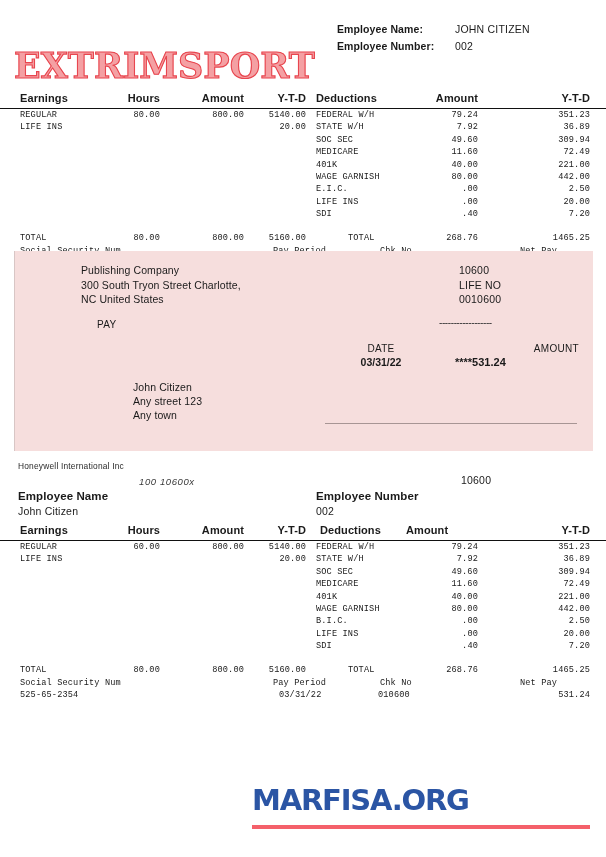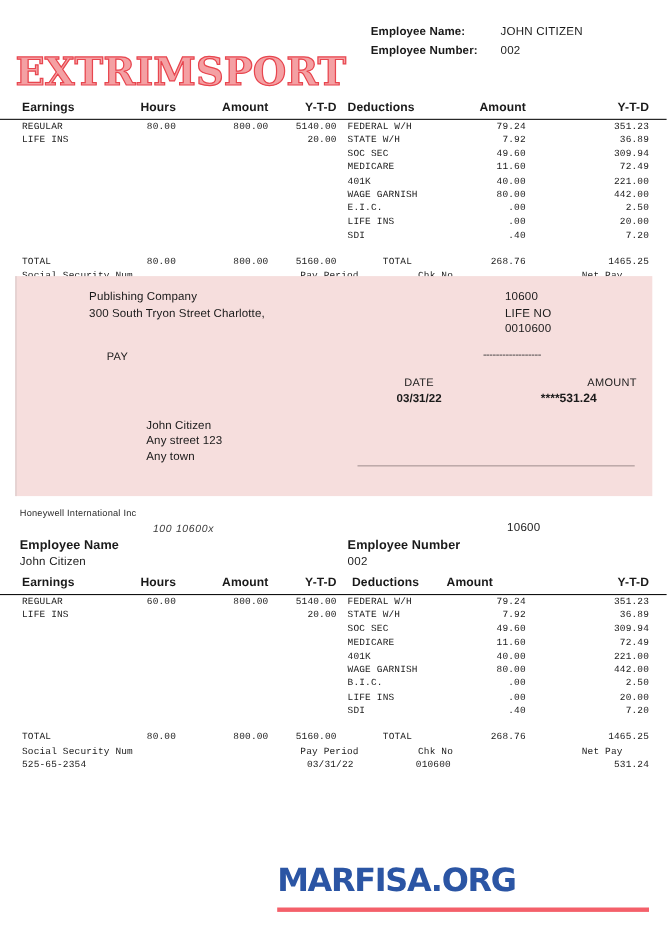--- a/index.html
+++ b/index.html
@@ -117,21 +117,21 @@
 
   .lbl-total-l { left: 20px; }
   .lbl-total-r { left: 348px; }
 
   .ssn-label { left: 20px; }
   .ssn-value { left: 20px; }
   .pp-label  { left: 273px; }
   .pp-value  { left: 279px; }
   .chk-label { left: 380px; }
   .chk-value { left: 378px; }
-  .np-label  { left: 496px; width: 70px; text-align: right; }
+  .np-label  { left: 520px; width: 70px; }
   .np-value  { left: 520px; width: 70px; text-align: right; }
 
   
   .check {
     position: absolute;
     left: 14px;
     top: 251px;
     width: 578px;
     height: 200px;
     background: #f6dedd;
@@ -202,21 +202,21 @@
     width: 104px;
     text-align: right;
     font-size: 10px;
     letter-spacing: 0.3px;
   }
   .check .amount-value {
     position: absolute;
     left: 440px;
     top: 105px;
     width: 124px;
-    text-align: center;
+    text-align: left;
     font-size: 11px;
     font-weight: bold;
   }
   .check .payee {
     position: absolute;
     left: 118px;
     top: 129px;
     font-size: 10.5px;
     line-height: 14px;
     letter-spacing: 0.1px;
@@ -407,20 +407,21 @@
       <span class="c pp-value">03/31/22</span>
       <span class="c chk-value">010600</span>
       <span class="c np-value">531.24</span>
     </div>
   </div>
 
   <div class="check">
     <div class="company">
       <div>Publishing Company</div>
       <div>300 South Tryon Street Charlotte,</div>
+      <div>NC United States</div>
     </div>
 
     <div class="chkno">
       <div>10600</div>
       <div>LIFE NO</div>
       <div>0010600</div>
     </div>
 
     <div class="pay-label">PAY</div>
     <div class="pay-dash">------------------</div>

